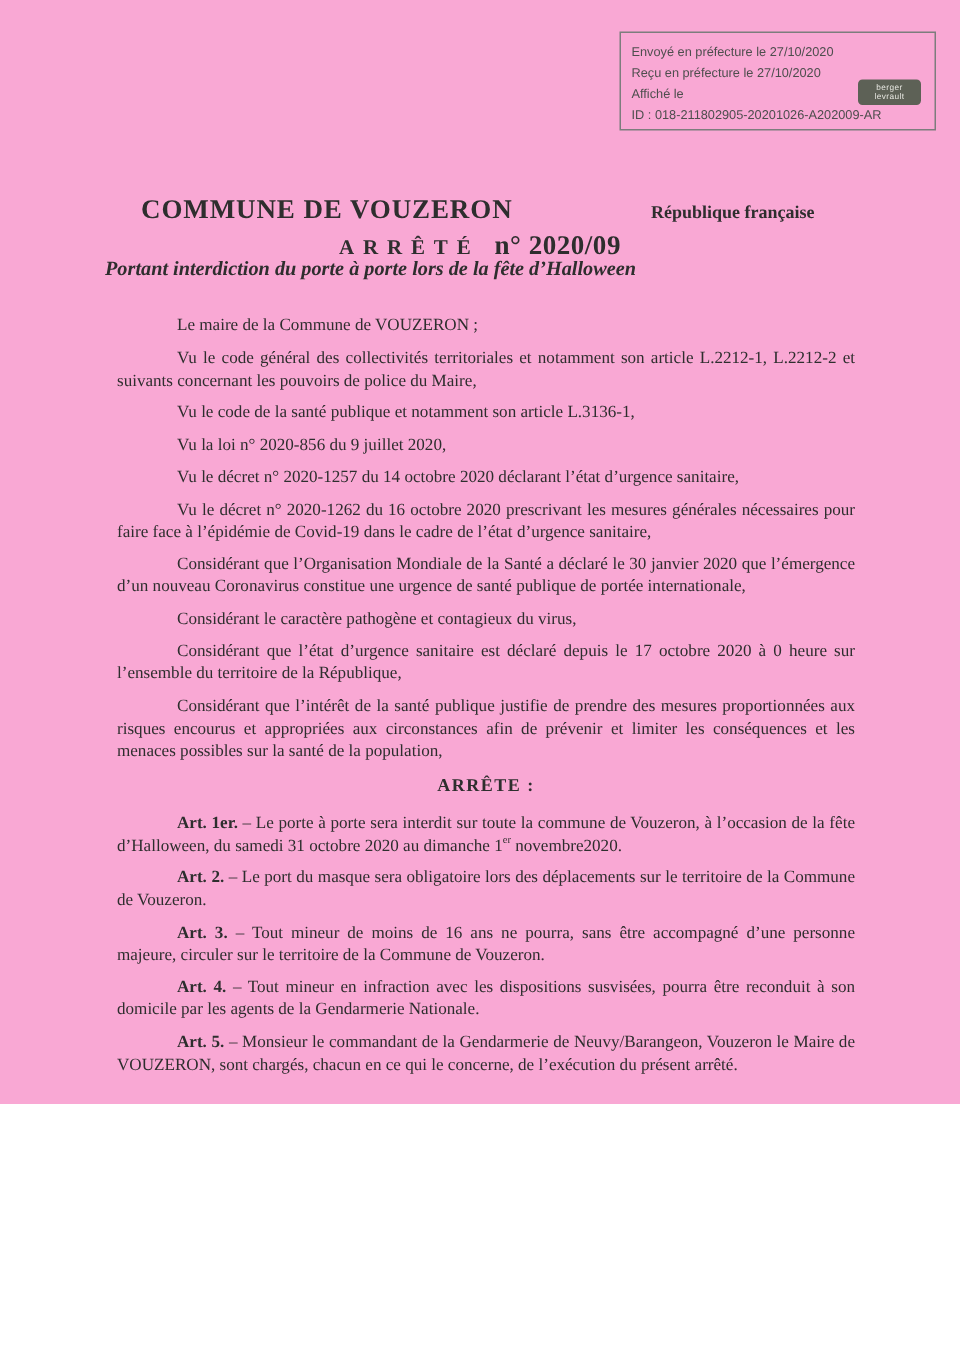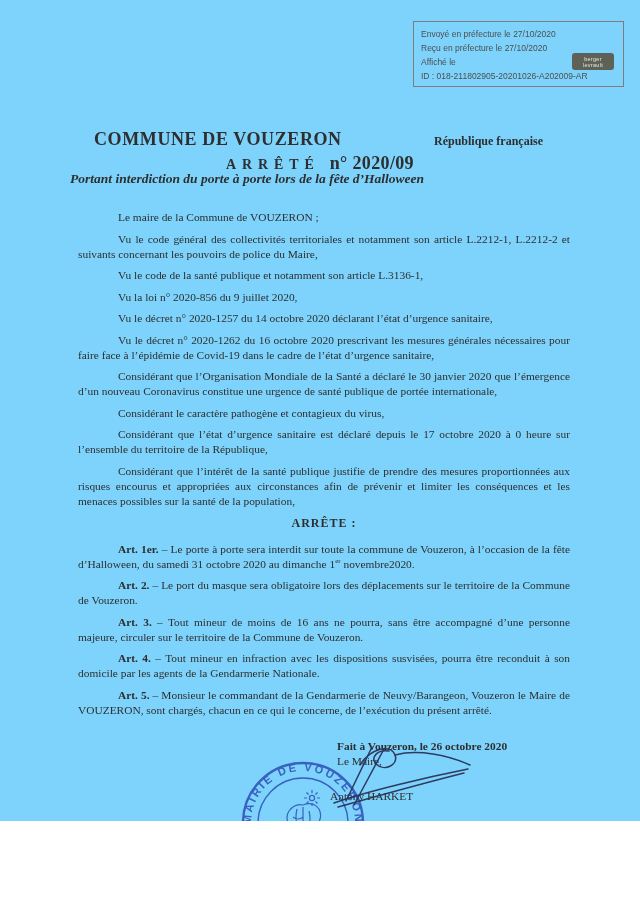--- a/index.html
+++ b/index.html
@@ -1,17 +1,17 @@
 <!DOCTYPE html>
 <html><head>
 <meta charset="utf-8">
 <style>
   html,body{margin:0;padding:0;background:#ffffff;}
   .page{
-    position:relative;width:640px;height:821px;background:#7dd3fc;
+    position:relative;width:640px;height:736px;background:#f9a8d4;
     font-family:"Liberation Serif", serif;color:#2e2e2e;overflow:hidden;
   }
 
   
   .stamp-box{
     position:absolute;left:413px;top:21px;width:211px;height:66px;
     border:1px solid #7d7d7d;box-sizing:border-box;
     font-family:"Liberation Sans", sans-serif;font-size:8.5px;color:#4e4e4e;
     padding:5px 0 0 7px;line-height:14px;
   }

